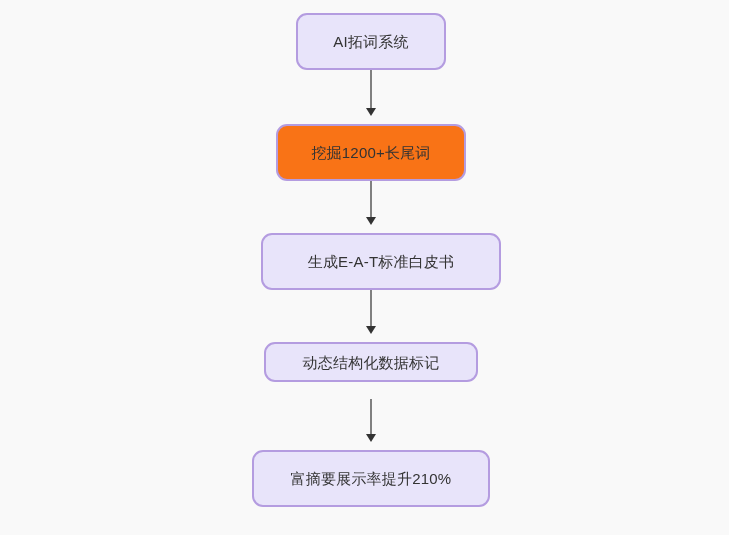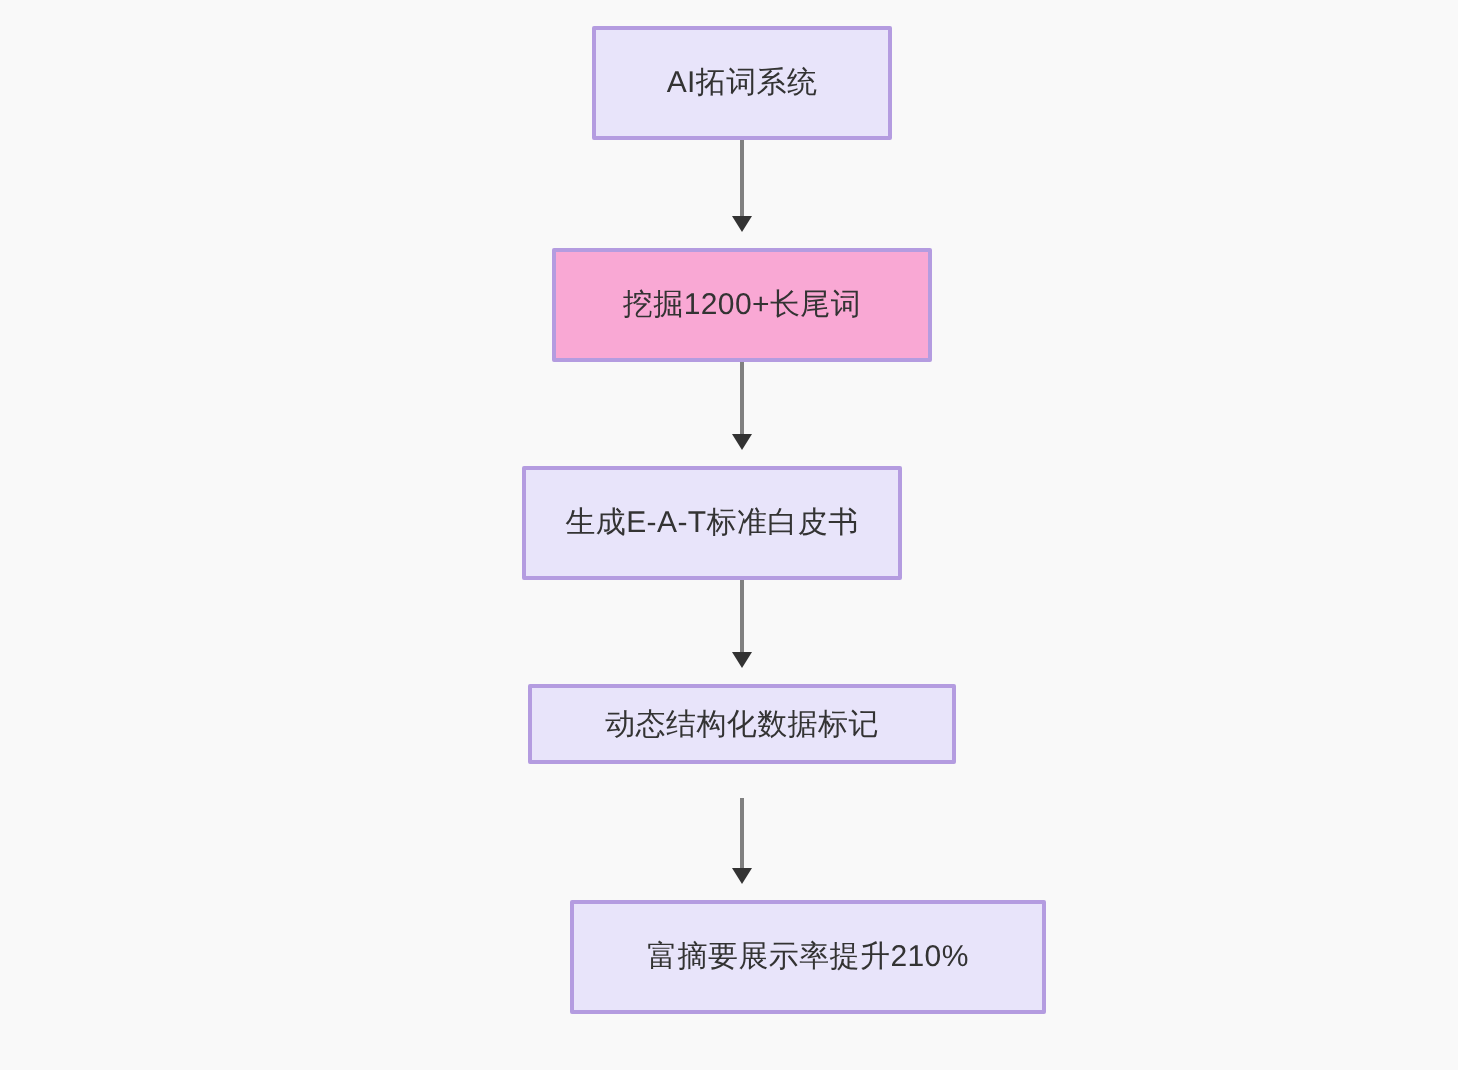--- a/index.html
+++ b/index.html
@@ -16,21 +16,21 @@
   #flowchart-canvas {
     position: relative;
     width: 729px;
     height: 535px;
   }
   .node {
     position: absolute;
     box-sizing: border-box;
     background: #e8e4fa;
     border: 2px solid #b49ce0;
-    border-radius: 1px;
+    border-radius: 11px;
     display: flex;
     align-items: center;
     justify-content: center;
     color: #333333;
     font-size: 15px;
     line-height: 1;
     letter-spacing: 0.2px;
     white-space: nowrap;
   }
   .node-label {
@@ -77,26 +77,26 @@
     <div class="edge-head" style="top: 36px; border-top-color: rgb(51, 51, 51);"></div>
   </div>
   <div class="edge" style="left: 371px; top: 399px; height: 43px;">
     <div class="edge-line" style="height: 36px; background: rgb(128, 128, 128);"></div>
     <div class="edge-head" style="top: 35px; border-top-color: rgb(51, 51, 51);"></div>
   </div>
 
   <div class="node" style="left: 296px; top: 13px; width: 150px; height: 57px; background: rgb(232, 228, 250); border-color: rgb(180, 156, 224); color: rgb(51, 51, 51);">
     <span class="node-label">AI拓词系统</span>
   </div>
-  <div class="node" style="left: 276px; top: 124px; width: 190px; height: 57px; background: #f9a8d4; border-color: rgb(180, 156, 224); color: rgb(51, 51, 51);">
+  <div class="node" style="left: 276px; top: 124px; width: 190px; height: 57px; background: #f97316; border-color: rgb(180, 156, 224); color: rgb(51, 51, 51);">
     <span class="node-label">挖掘1200+长尾词</span>
   </div>
-  <div class="node" style="left: 261px; top: 233px; width: 190px; height: 57px; background: rgb(232, 228, 250); border-color: rgb(180, 156, 224); color: rgb(51, 51, 51);">
+  <div class="node" style="left: 261px; top: 233px; width: 240px; height: 57px; background: rgb(232, 228, 250); border-color: rgb(180, 156, 224); color: rgb(51, 51, 51);">
     <span class="node-label">生成E-A-T标准白皮书</span>
   </div>
   <div class="node" style="left: 264px; top: 342px; width: 214px; height: 40px; background: rgb(232, 228, 250); border-color: rgb(180, 156, 224); color: rgb(51, 51, 51);">
     <span class="node-label">动态结构化数据标记</span>
   </div>
-  <div class="node" style="left: 252px; top: 450px; width: 238px; height: 57px; background: rgb(232, 228, 250); border-color: rgb(180, 156, 224); color: rgb(51, 51, 51); margin-left: 33px;">
+  <div class="node" style="left: 252px; top: 450px; width: 238px; height: 57px; background: rgb(232, 228, 250); border-color: rgb(180, 156, 224); color: rgb(51, 51, 51);">
     <span class="node-label">富摘要展示率提升210%</span>
   </div>
 
 </div>
 
 </body></html>

